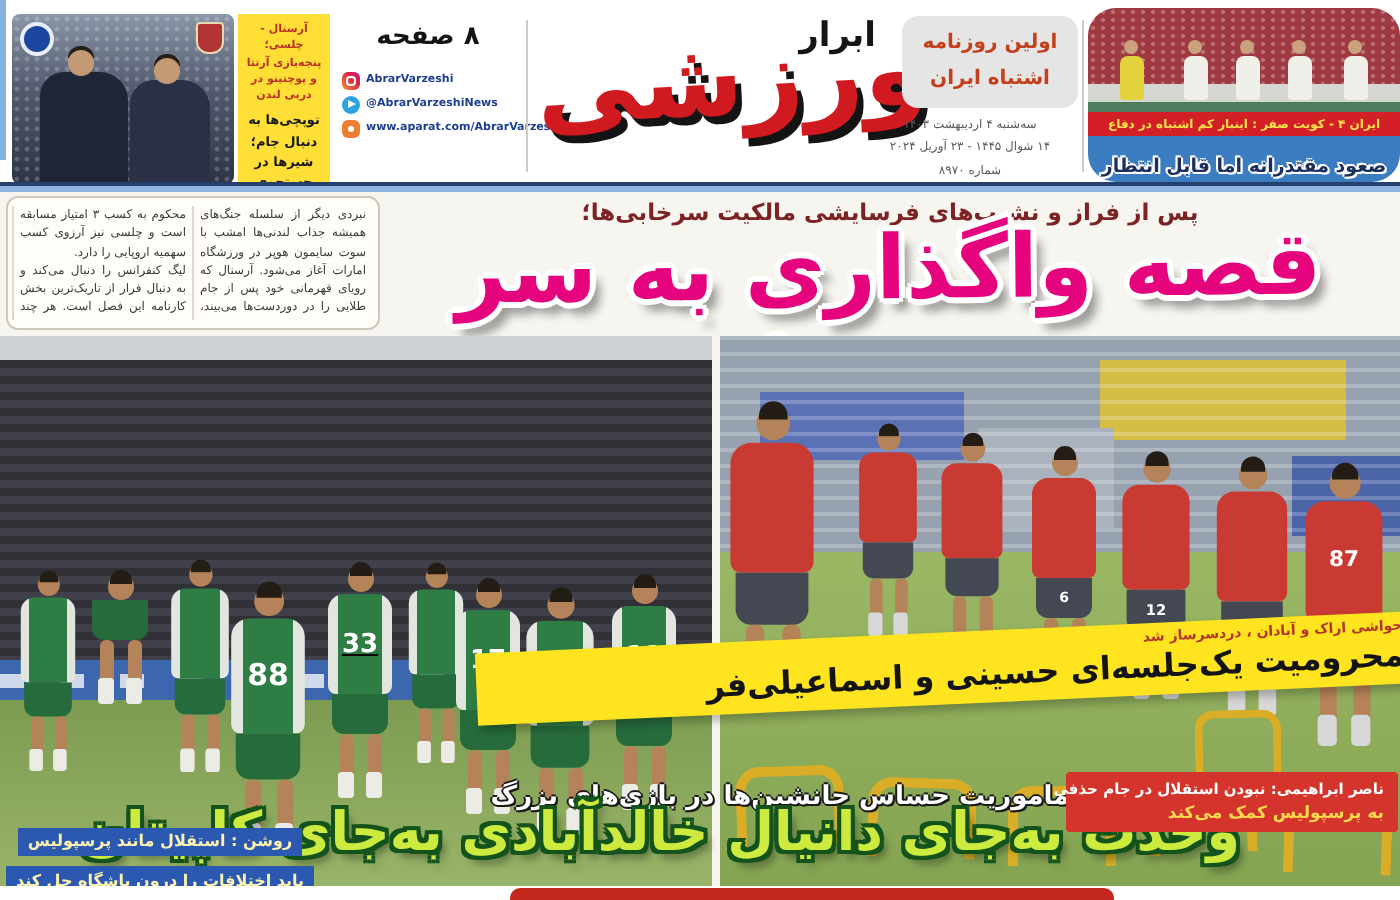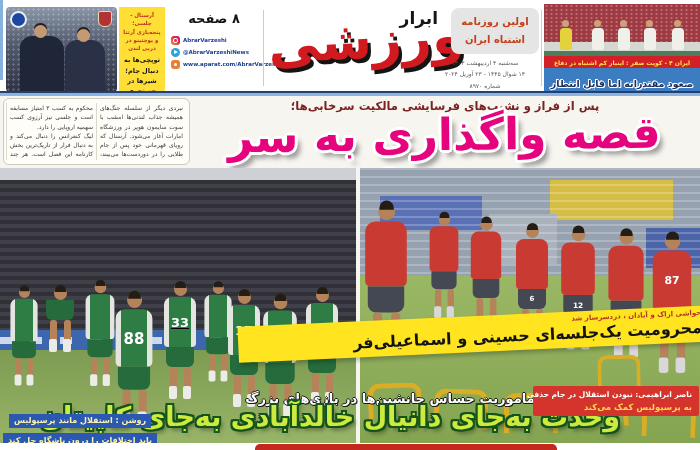--- a/index.html
+++ b/index.html
@@ -54,21 +54,21 @@
   .logo-varzeshi{position:absolute;left:2px;top:8px;font-size:52px;font-weight:900;color:#d11a1f;
     transform:rotate(-3deg);text-shadow:3px 4px 0 #141414;letter-spacing:-2px;}
 
   .tagline{position:absolute;left:451px;top:8px;width:88px;height:46px;background:#e5e5e5;border-radius:8px;
     display:flex;flex-direction:column;justify-content:center;text-align:center;direction:rtl;}
   .tagline span{display:block;font-size:10px;font-weight:900;color:#c2401a;line-height:1.8;}
   .dates{position:absolute;left:430px;top:57px;width:110px;text-align:center;direction:rtl;}
   .dates div{font-size:6px;color:#5a5a5a;line-height:1.9;}
 
   
-  .futsal-photo{position:absolute;left:544px;top:4px;width:156px;height:87px;overflow:hidden;}
+  .futsal-photo{position:absolute;left:544px;top:4px;width:156px;height:87px;overflow:hidden;border-radius:14px;}
   .f-seats{position:absolute;left:0;top:0;width:100%;height:38px;background:#a03a42;
     background-image:radial-gradient(rgba(255,255,255,.28) 1px,transparent 1.3px);background-size:5px 4px;}
   .f-wall{position:absolute;left:0;top:38px;width:100%;height:9px;background:#d4d8d0;}
   .f-green{position:absolute;left:0;top:47px;width:100%;height:11px;background:#4d7d5c;}
   .f-floor{position:absolute;left:0;top:58px;width:100%;height:29px;background:#3c7cc1;}
   .fp{position:absolute;top:16px;width:15px;height:40px;}
   .fp .fh{width:7px;height:7px;border-radius:50%;background:#caa27d;margin:0 auto;}
   .fp .ft{width:12px;height:22px;border-radius:4px 4px 2px 2px;background:#f0f0ea;margin:1px auto 0;}
   .fp.gk .ft{background:#e3d23c;}
   .futsal-banner{position:absolute;left:0;top:52px;width:100%;height:12px;background:#d32027;

